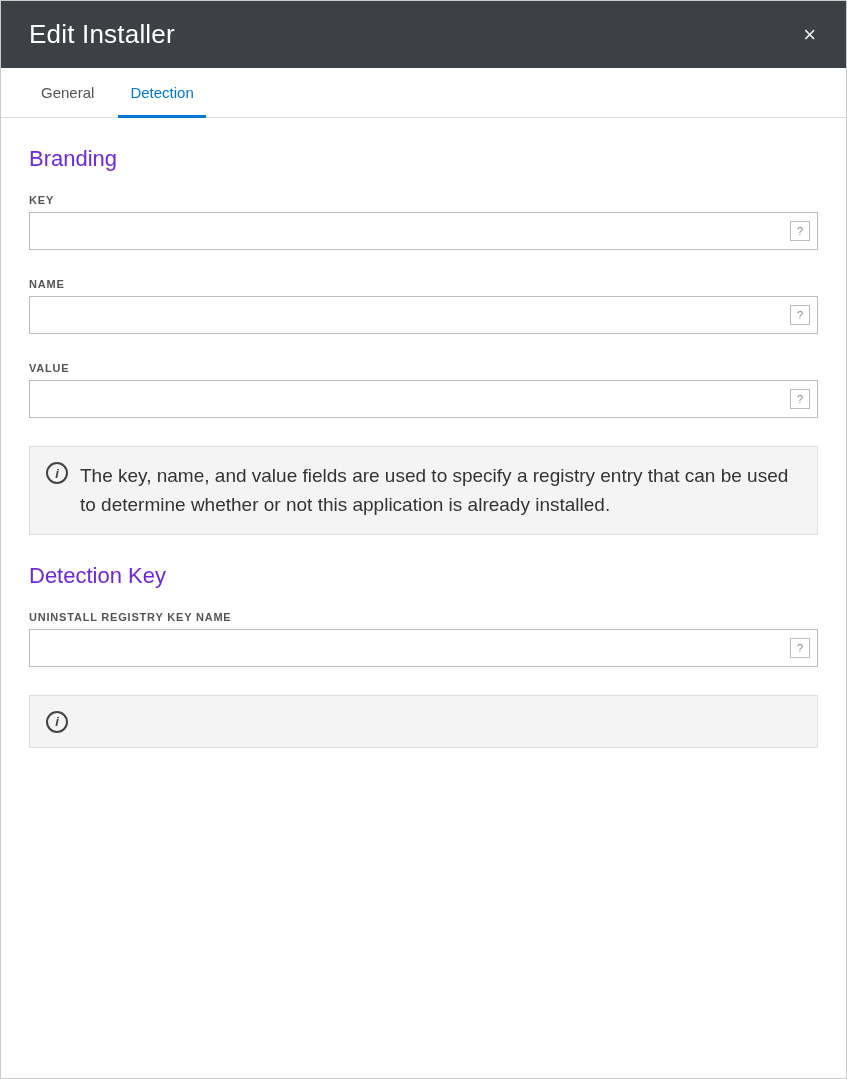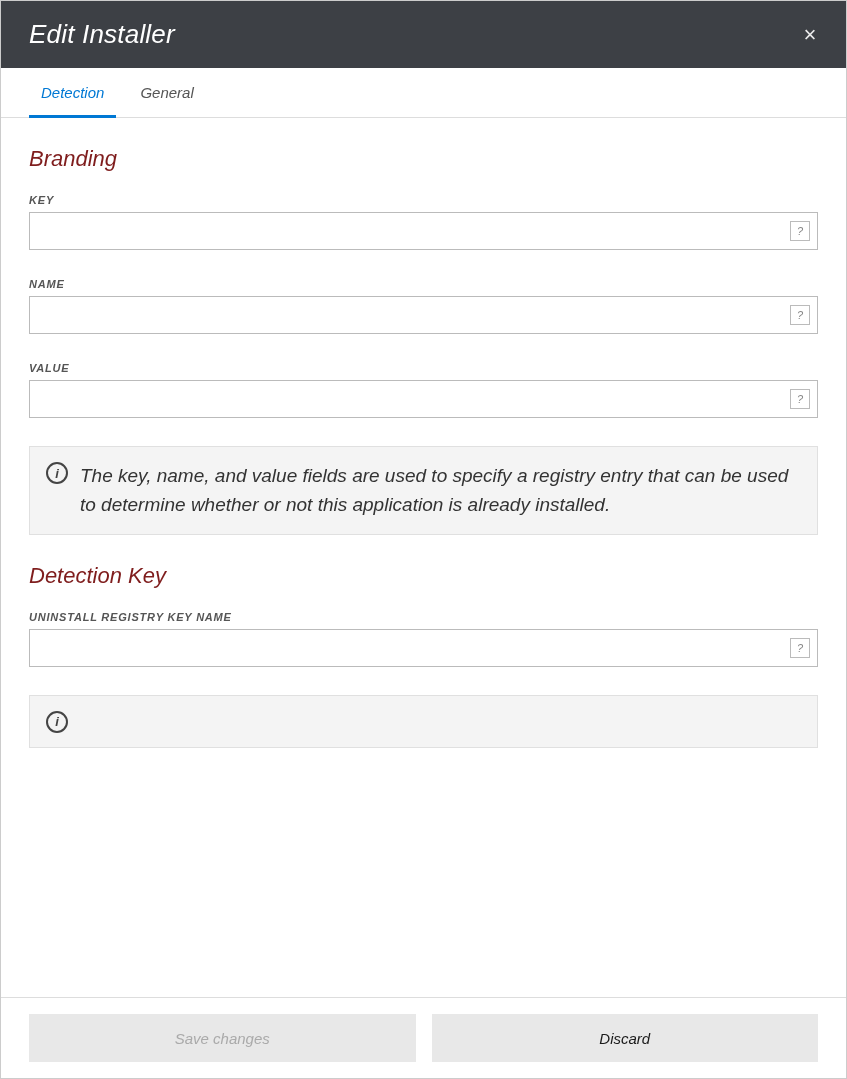--- a/index.html
+++ b/index.html
@@ -1,15 +1,15 @@
 <!DOCTYPE html>
 <html><head>
   <meta charset="utf-8">
   <style>
-    * { box-sizing: border-box; margin: 0; padding: 0; font-style: italic; }
+    * { box-sizing: border-box; margin: 0; padding: 0; }
 
     body {
       background: #c8c8c8;
       display: flex;
       justify-content: center;
       align-items: center;
       min-height: 100vh;
       font-family: 'Segoe UI', Arial, sans-serif;
     }
 
@@ -89,21 +89,21 @@
 
     
     .content {
       padding: 28px 28px 20px 28px;
       flex: 1;
     }
 
     .section-title {
       font-size: 22px;
       font-weight: 300;
-      color: #7f1d1d;
+      color: #6d28d9;
       margin-bottom: 22px;
     }
 
     .field-group {
       margin-bottom: 28px;
     }
 
     .field-label {
       font-size: 11px;
       font-weight: 600;
@@ -216,22 +216,22 @@
 <div class="modal">
 
   <div class="modal-header">
     <span class="modal-title">Edit Installer</span>
     <button class="close-button">×</button>
   </div>
 
   <div class="modal-body">
 
     <div class="tabs">
+      <button class="tab">General</button>
       <button class="tab active">Detection</button>
-      <button class="tab">General</button>
     </div>
 
     <div class="content">
 
       <h2 class="section-title">Branding</h2>
 
       <div class="field-group">
         <label class="field-label">KEY</label>
         <div class="input-wrapper">
           <input type="text" class="text-input" value="" style="">
@@ -282,18 +282,14 @@
 
       <div class="info-box">
         <div class="info-icon">
           <span>i</span>
         </div>
       </div>
 
     </div>
   </div>
 
-  <div class="modal-footer">
-    <button class="btn btn-save" disabled="">Save changes</button>
-    <button class="btn btn-discard">Discard</button>
-  </div>
 
 </div>
 
 </body></html>

